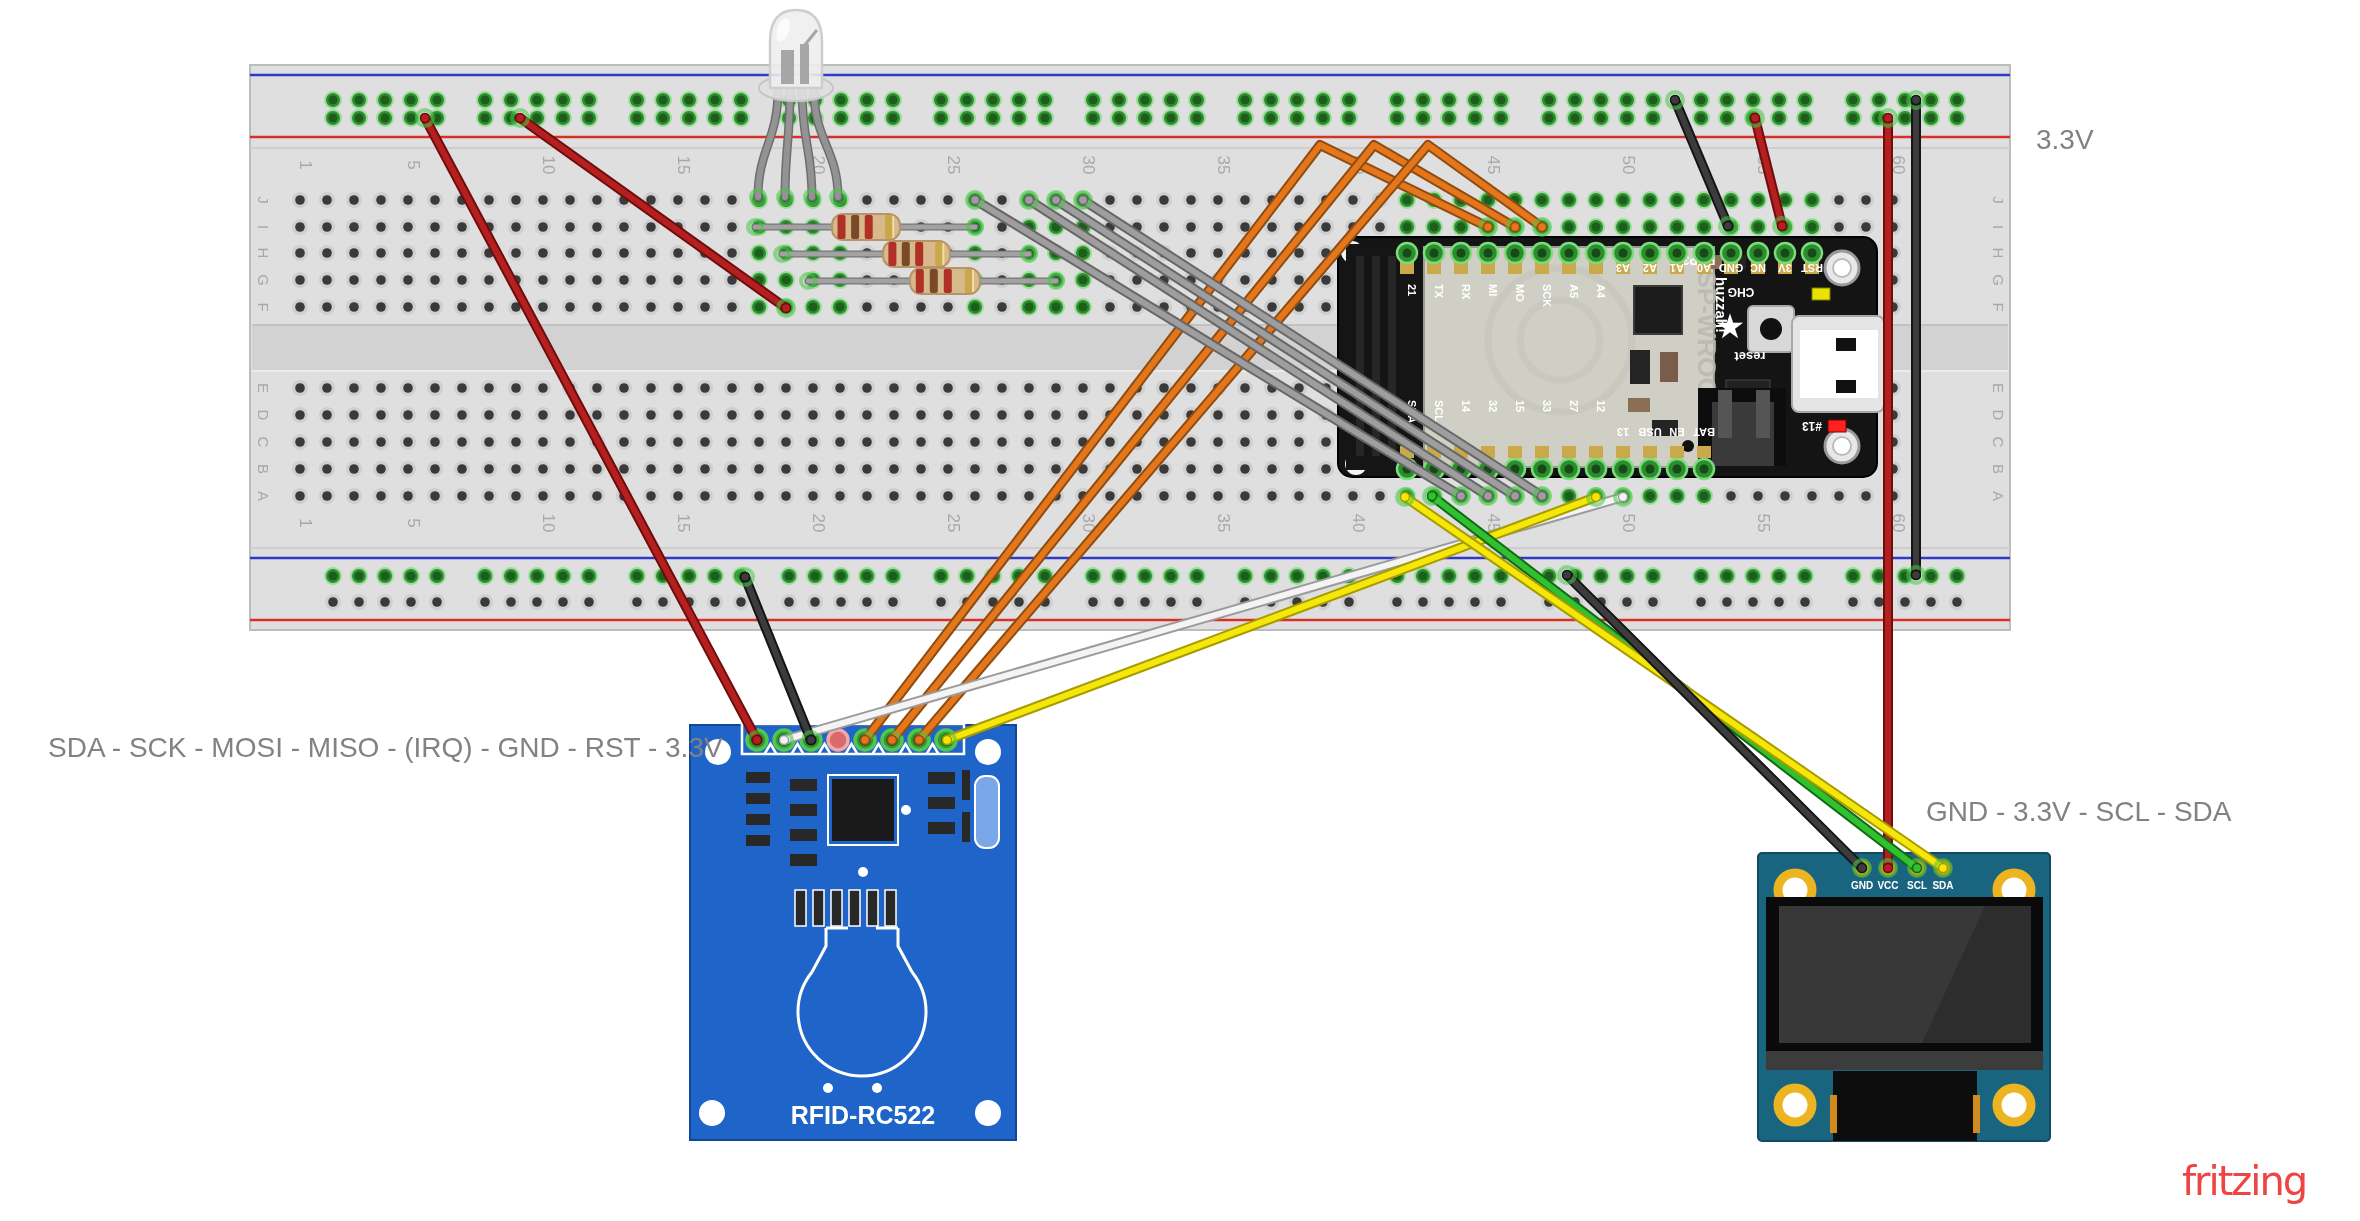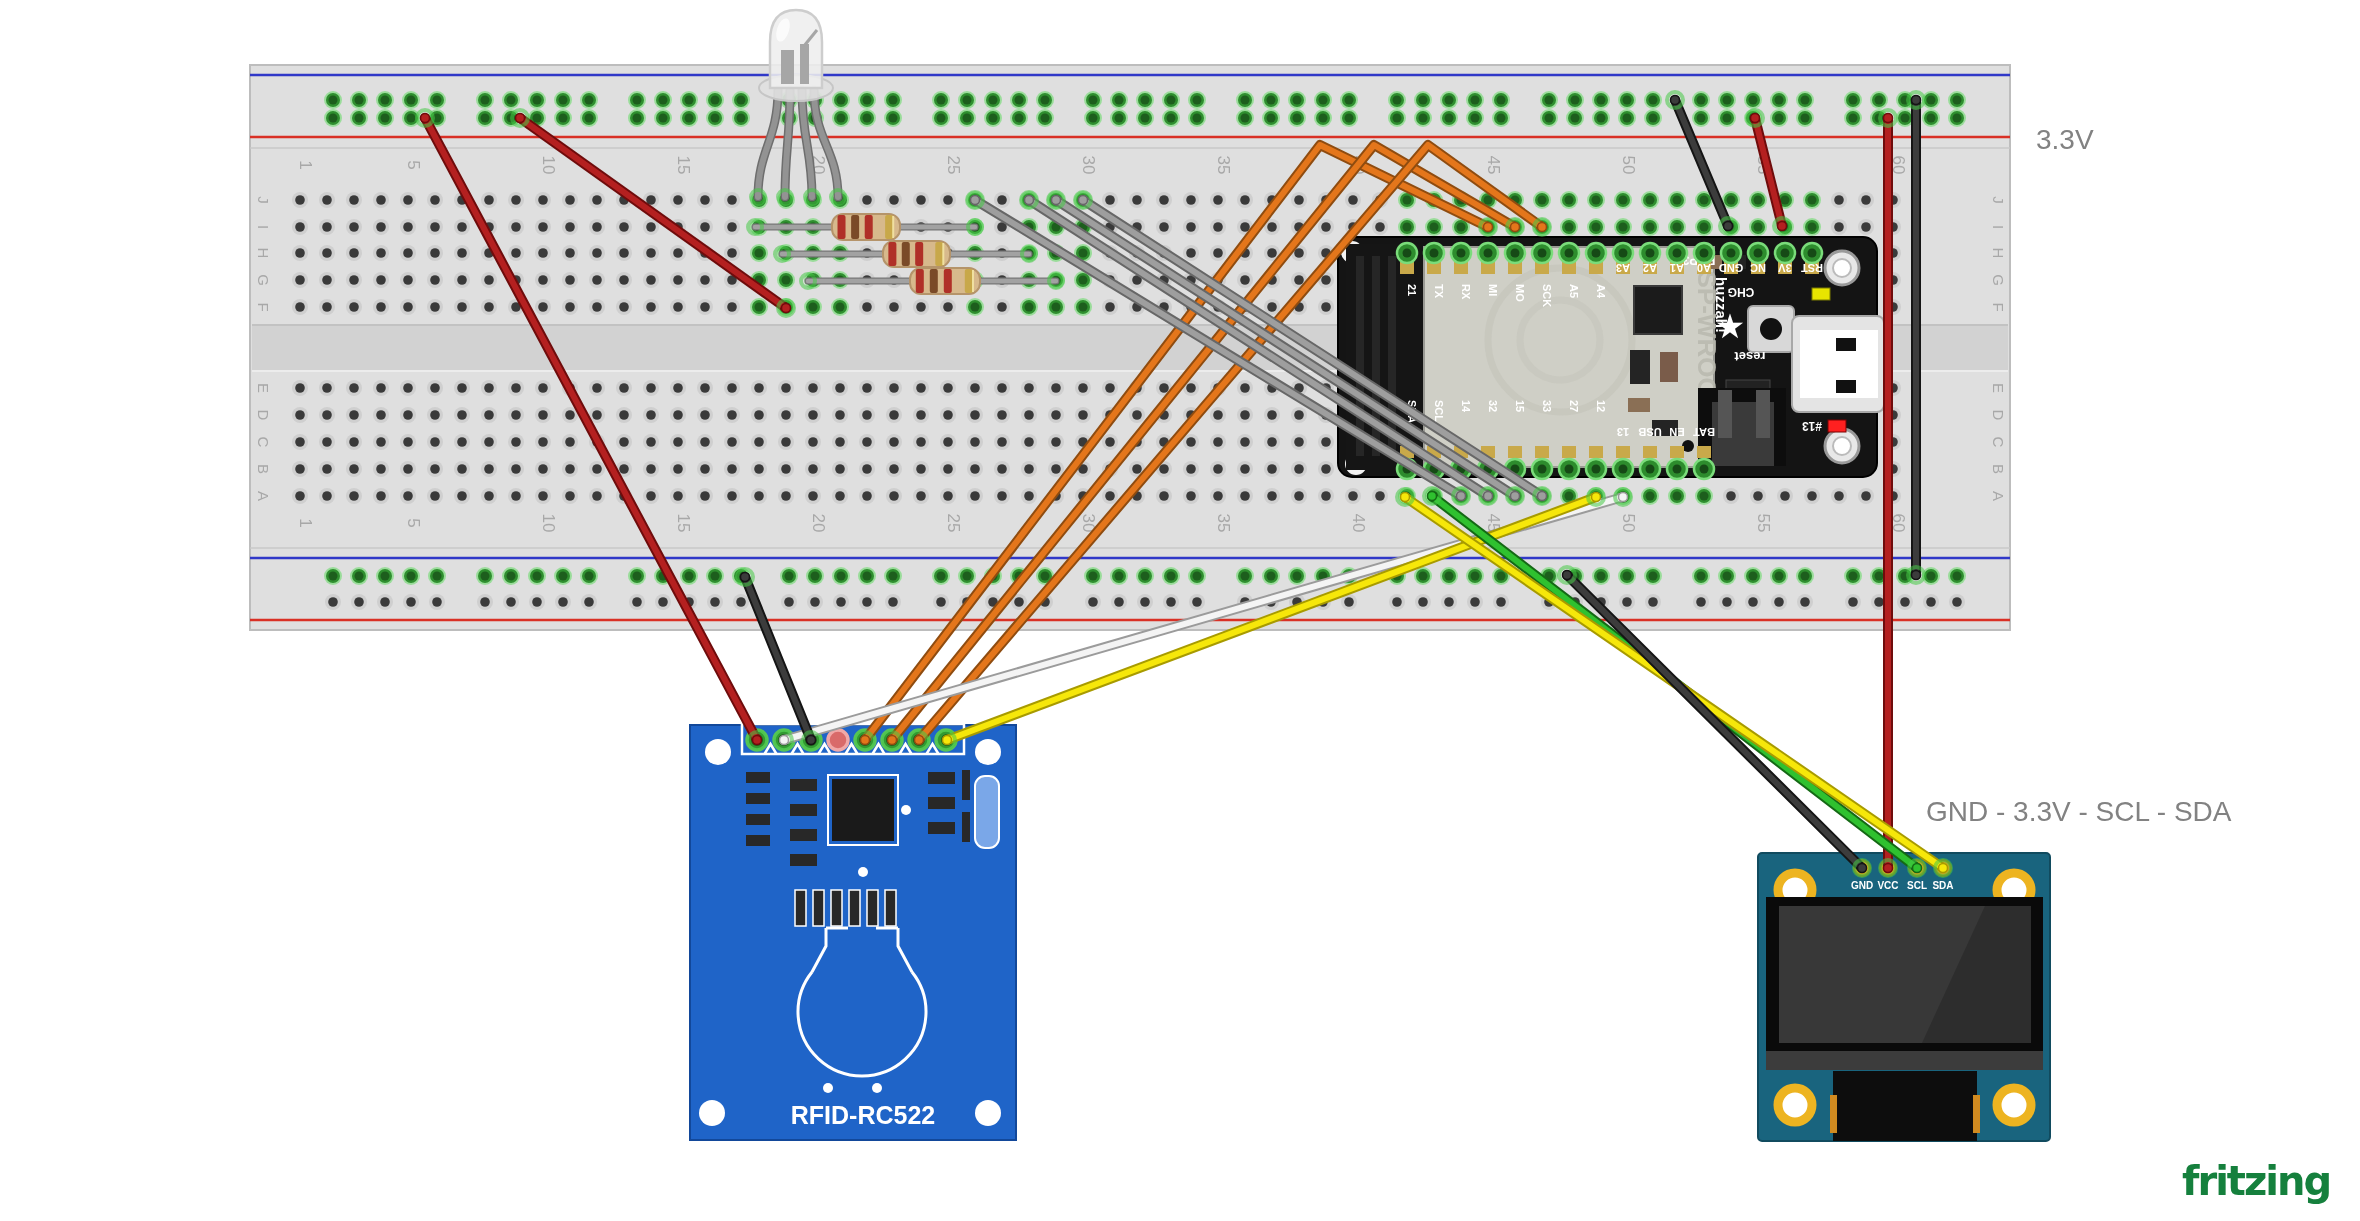--- a/index.html
+++ b/index.html
@@ -1,20 +1,20 @@
 <!DOCTYPE html>
 <html><head>
 <meta charset="utf-8">
 <style>
   html,body{margin:0;padding:0;background:#fff;}
   #canvas{position:relative;width:2360px;height:1221px;background:#ffffff;overflow:hidden;
           font-family:"Liberation Sans",sans-serif;}
   .lbl{position:absolute;color:#828282;font-size:28px;white-space:nowrap;}
-  #label-fritzing{position:absolute;color:#15803d;font-family:"DejaVu Sans",sans-serif;
-          font-weight:bold;font-size:40px;letter-spacing:-2px;}
+  #label-fritzing{position:absolute;color:#ef4444;font-family:"DejaVu Sans",sans-serif;
+          font-weight:normal;font-size:40px;letter-spacing:-2px;}
   svg text{font-family:"Liberation Sans",sans-serif;}
 </style>
 </head>
 <body>
 
 <div id="canvas">
   <svg id="scene" width="2360" height="1221" viewBox="0 0 2360 1221">
       <g>
         <rect x="250" y="65" width="1760" height="565" fill="#dfdfdf" stroke="#bdbdbd" stroke-width="2"></rect>
         <rect x="252" y="325" width="1756" height="46" fill="#d2d2d2"></rect>
@@ -2500,15 +2500,16 @@
       <g>
         <polyline points="1567,575 1862,868" fill="none" stroke="#151515" stroke-width="10" stroke-linecap="round" stroke-linejoin="round"></polyline>
         <polyline points="1567,575 1862,868" fill="none" stroke="#3c3c3c" stroke-width="6" stroke-linecap="round" stroke-linejoin="round"></polyline>
         <circle cx="1567" cy="575" r="8" fill="none" stroke="rgba(70,200,70,.55)" stroke-width="4"></circle>
         <circle cx="1567" cy="575" r="4.5" fill="#3c3c3c" stroke="#151515" stroke-width="1.5"></circle>
         <circle cx="1862" cy="868" r="8" fill="none" stroke="rgba(70,200,70,.55)" stroke-width="4"></circle>
         <circle cx="1862" cy="868" r="4.5" fill="#3c3c3c" stroke="#151515" stroke-width="1.5"></circle>
       </g>
     </svg>
   <div class="lbl" style="left:2036px;top:124px;">3.3V</div>
+  <div class="lbl" style="left:48px;top:732px;">SDA - SCK - MOSI - MISO - (IRQ) - GND - RST - 3.3V</div>
   <div class="lbl" style="left:1926px;top:796px;text-align:center;">GND - 3.3V - SCL - SDA</div>
   <div id="label-fritzing" style="left:2182px;top:1158px;">fritzing</div>
 </div>
 
 </body></html>

